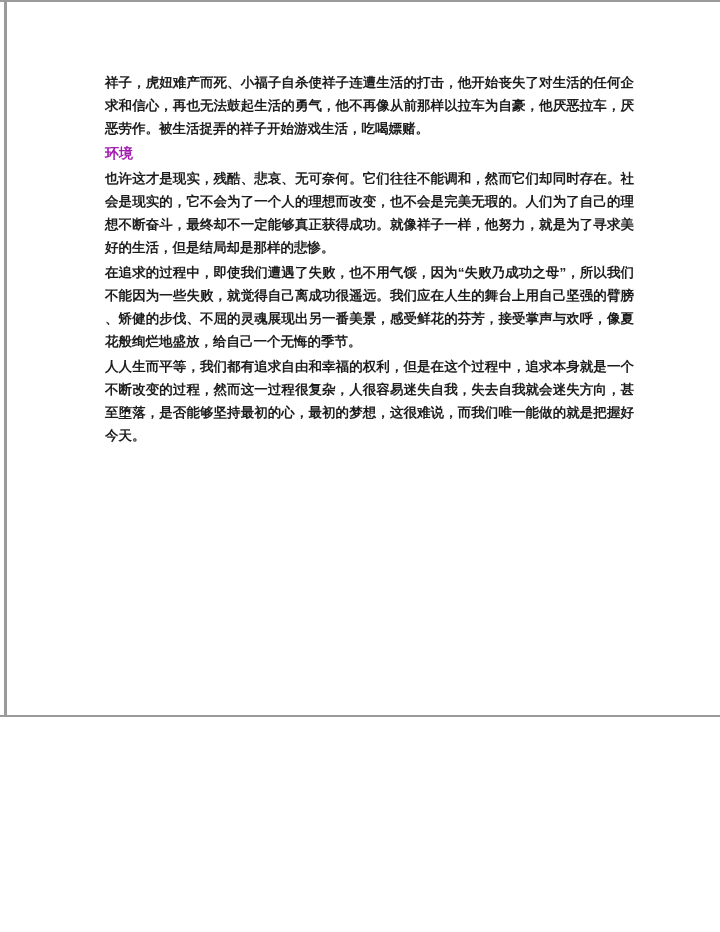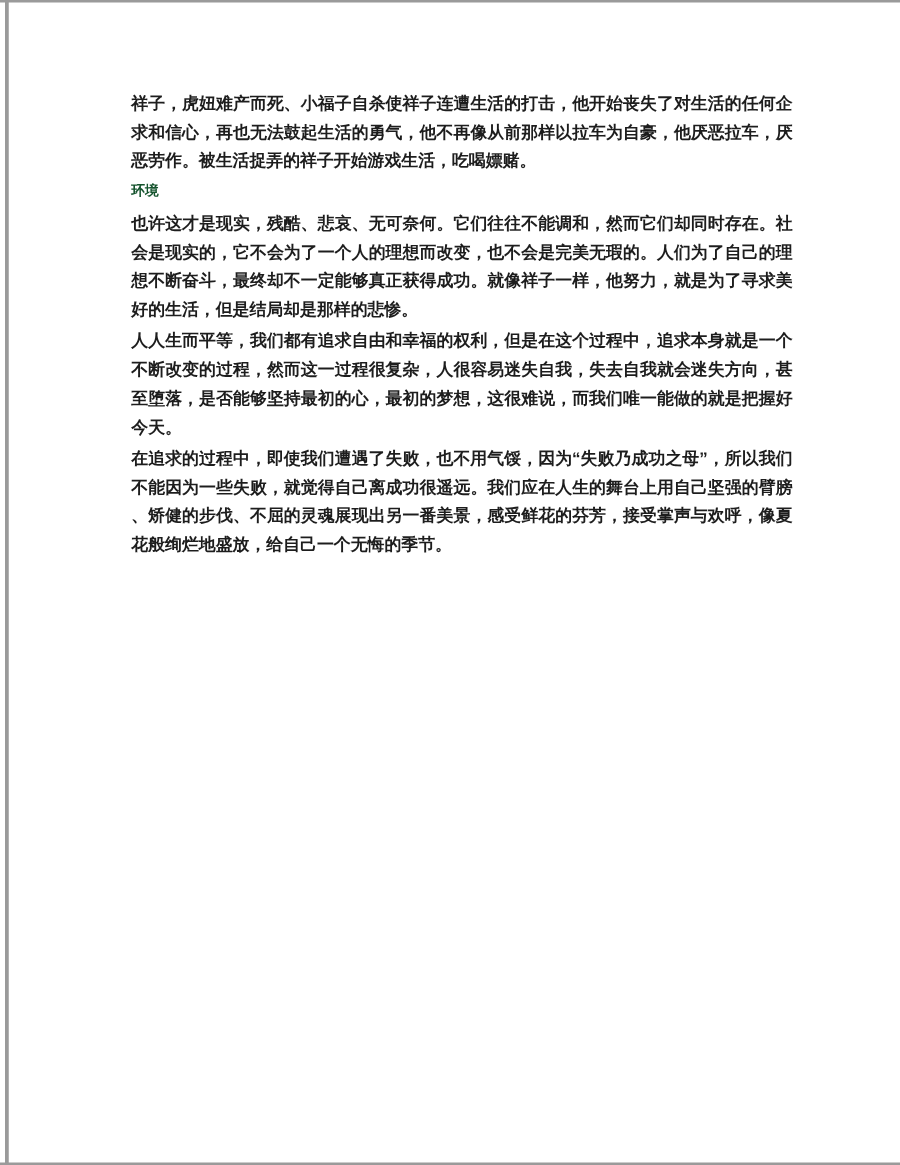--- a/index.html
+++ b/index.html
@@ -4,21 +4,21 @@
 <style>
   * { margin: 0; padding: 0; box-sizing: border-box; }
   html, body {
     width: 720px;
     background: #ffffff;
     font-family: "Liberation Sans", "DejaVu Sans", sans-serif;
   }
   .page {
     position: relative;
     width: 720px;
-    height: 932px;
+    height: 717px;
     background: #ffffff;
     overflow: hidden;
   }
   .border-line {
     position: absolute;
     background: #9a9a9a;
   }
   .border-top    { top: 0; left: 0; width: 720px; height: 2px; }
   .border-left   { top: 0; left: 4px; width: 3px; height: 932px; }
   .border-bottom { bottom: 0; left: 0; width: 720px; height: 2px; }
@@ -34,23 +34,23 @@
     color: #1d1d1d;
     font-weight: 600;
     letter-spacing: 0;
     text-align: justify;
     text-justify: inter-ideograph;
     word-break: break-all;
     line-break: anywhere;
     margin: 0 0 2px 0;
   }
   .section-heading {
-    font-size: 11px;
+    font-size: 14px;
     line-height: 23px;
-    color: #14532d;
+    color: #a21caf;
     font-weight: 600;
     margin: 0 0 2px 0;
   }
 </style>
 </head>
 <body>
 
 <div class="page">
 
   <div class="border-line border-top"></div>
@@ -60,18 +60,18 @@
   <div class="text-column">
     <p class="essay-paragraph">祥子，虎妞难产而死、小福子自杀使祥子连遭生活的打击，他开始丧失了对生活的任何企求和信心，再也无法鼓起生活的勇气，他不再像从前那样以拉车为自豪，他厌恶拉车，厌恶劳作。被生活捉弄的祥子开始游戏生活，吃喝嫖赌。</p>
 
 
     <p class="section-heading">环境</p>
 
 
     <p class="essay-paragraph">也许这才是现实，残酷、悲哀、无可奈何。它们往往不能调和，然而它们却同时存在。社会是现实的，它不会为了一个人的理想而改变，也不会是完美无瑕的。人们为了自己的理想不断奋斗，最终却不一定能够真正获得成功。就像祥子一样，他努力，就是为了寻求美好的生活，但是结局却是那样的悲惨。</p>
 
 
+    <p class="essay-paragraph">在追求的过程中，即使我们遭遇了失败，也不用气馁，因为“失败乃成功之母”，所以我们不能因为一些失败，就觉得自己离成功很遥远。我们应在人生的舞台上用自己坚强的臂膀、矫健的步伐、不屈的灵魂展现出另一番美景，感受鲜花的芬芳，接受掌声与欢呼，像夏花般绚烂地盛放，给自己一个无悔的季节。</p>
+
     <p class="essay-paragraph">人人生而平等，我们都有追求自由和幸福的权利，但是在这个过程中，追求本身就是一个不断改变的过程，然而这一过程很复杂，人很容易迷失自我，失去自我就会迷失方向，甚至堕落，是否能够坚持最初的心，最初的梦想，这很难说，而我们唯一能做的就是把握好今天。</p>
-
-    <p class="essay-paragraph">在追求的过程中，即使我们遭遇了失败，也不用气馁，因为“失败乃成功之母”，所以我们不能因为一些失败，就觉得自己离成功很遥远。我们应在人生的舞台上用自己坚强的臂膀、矫健的步伐、不屈的灵魂展现出另一番美景，感受鲜花的芬芳，接受掌声与欢呼，像夏花般绚烂地盛放，给自己一个无悔的季节。</p>
   </div>
 
 </div>
 
 </body></html>

